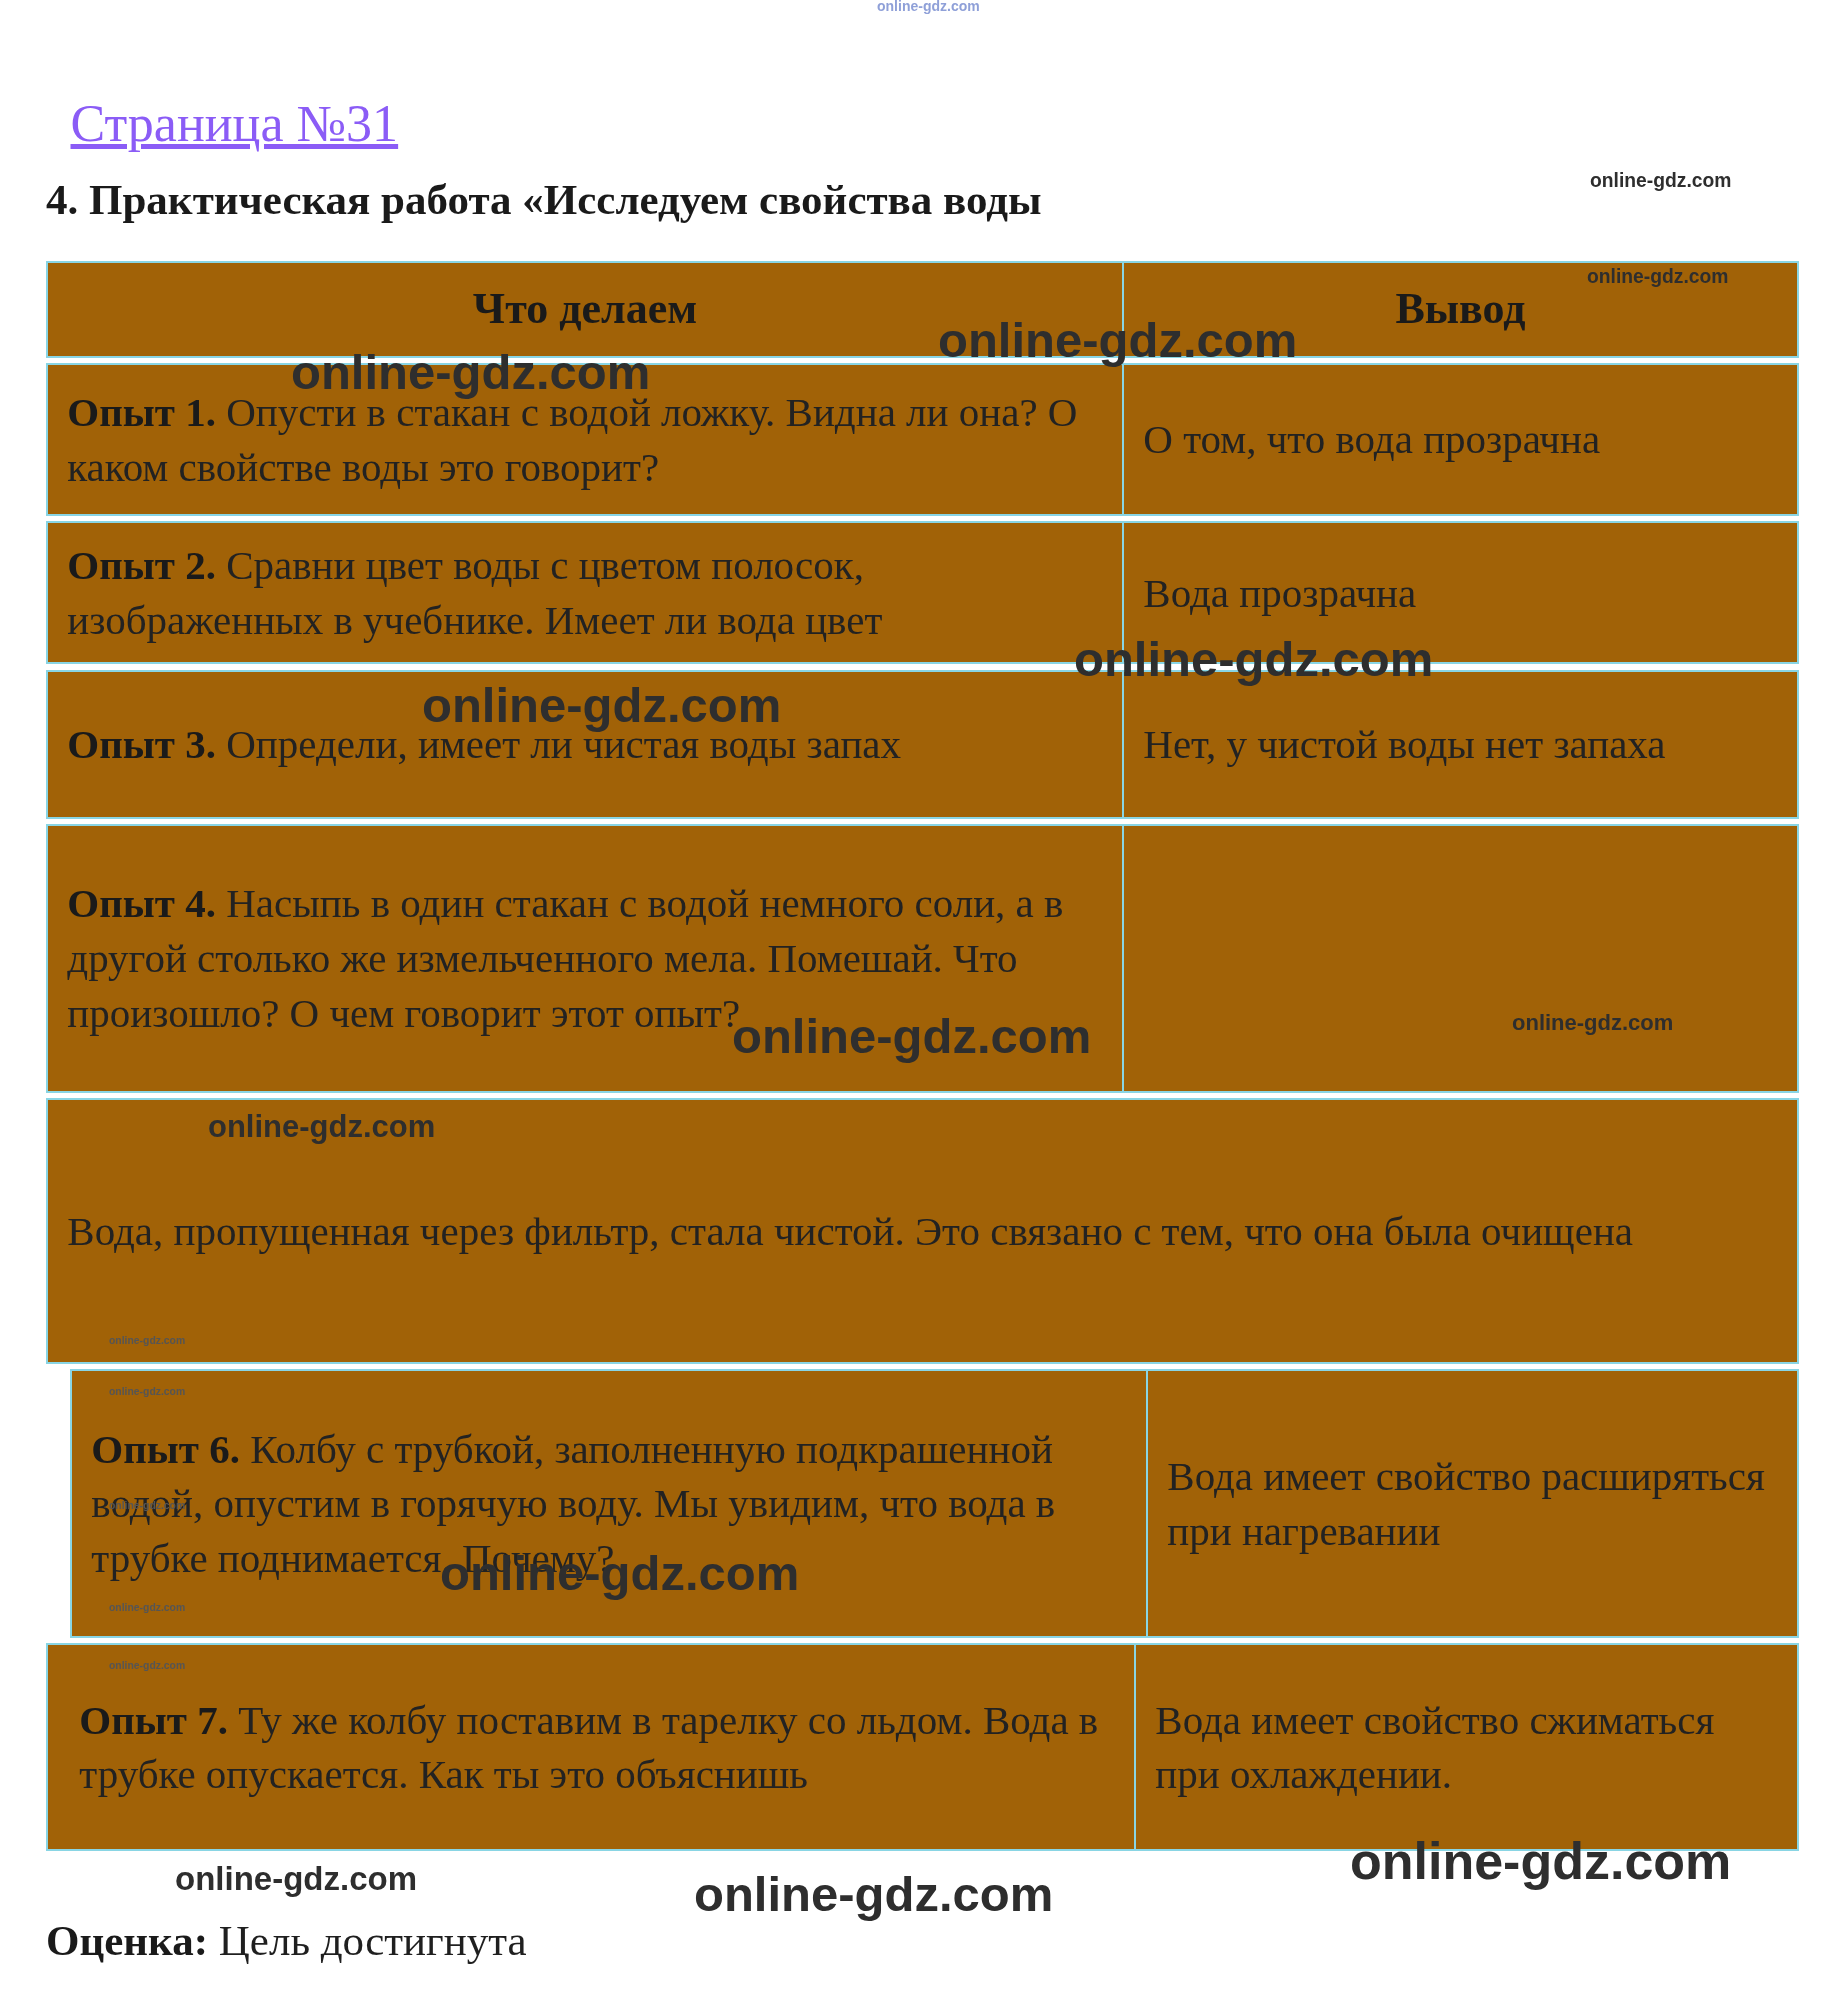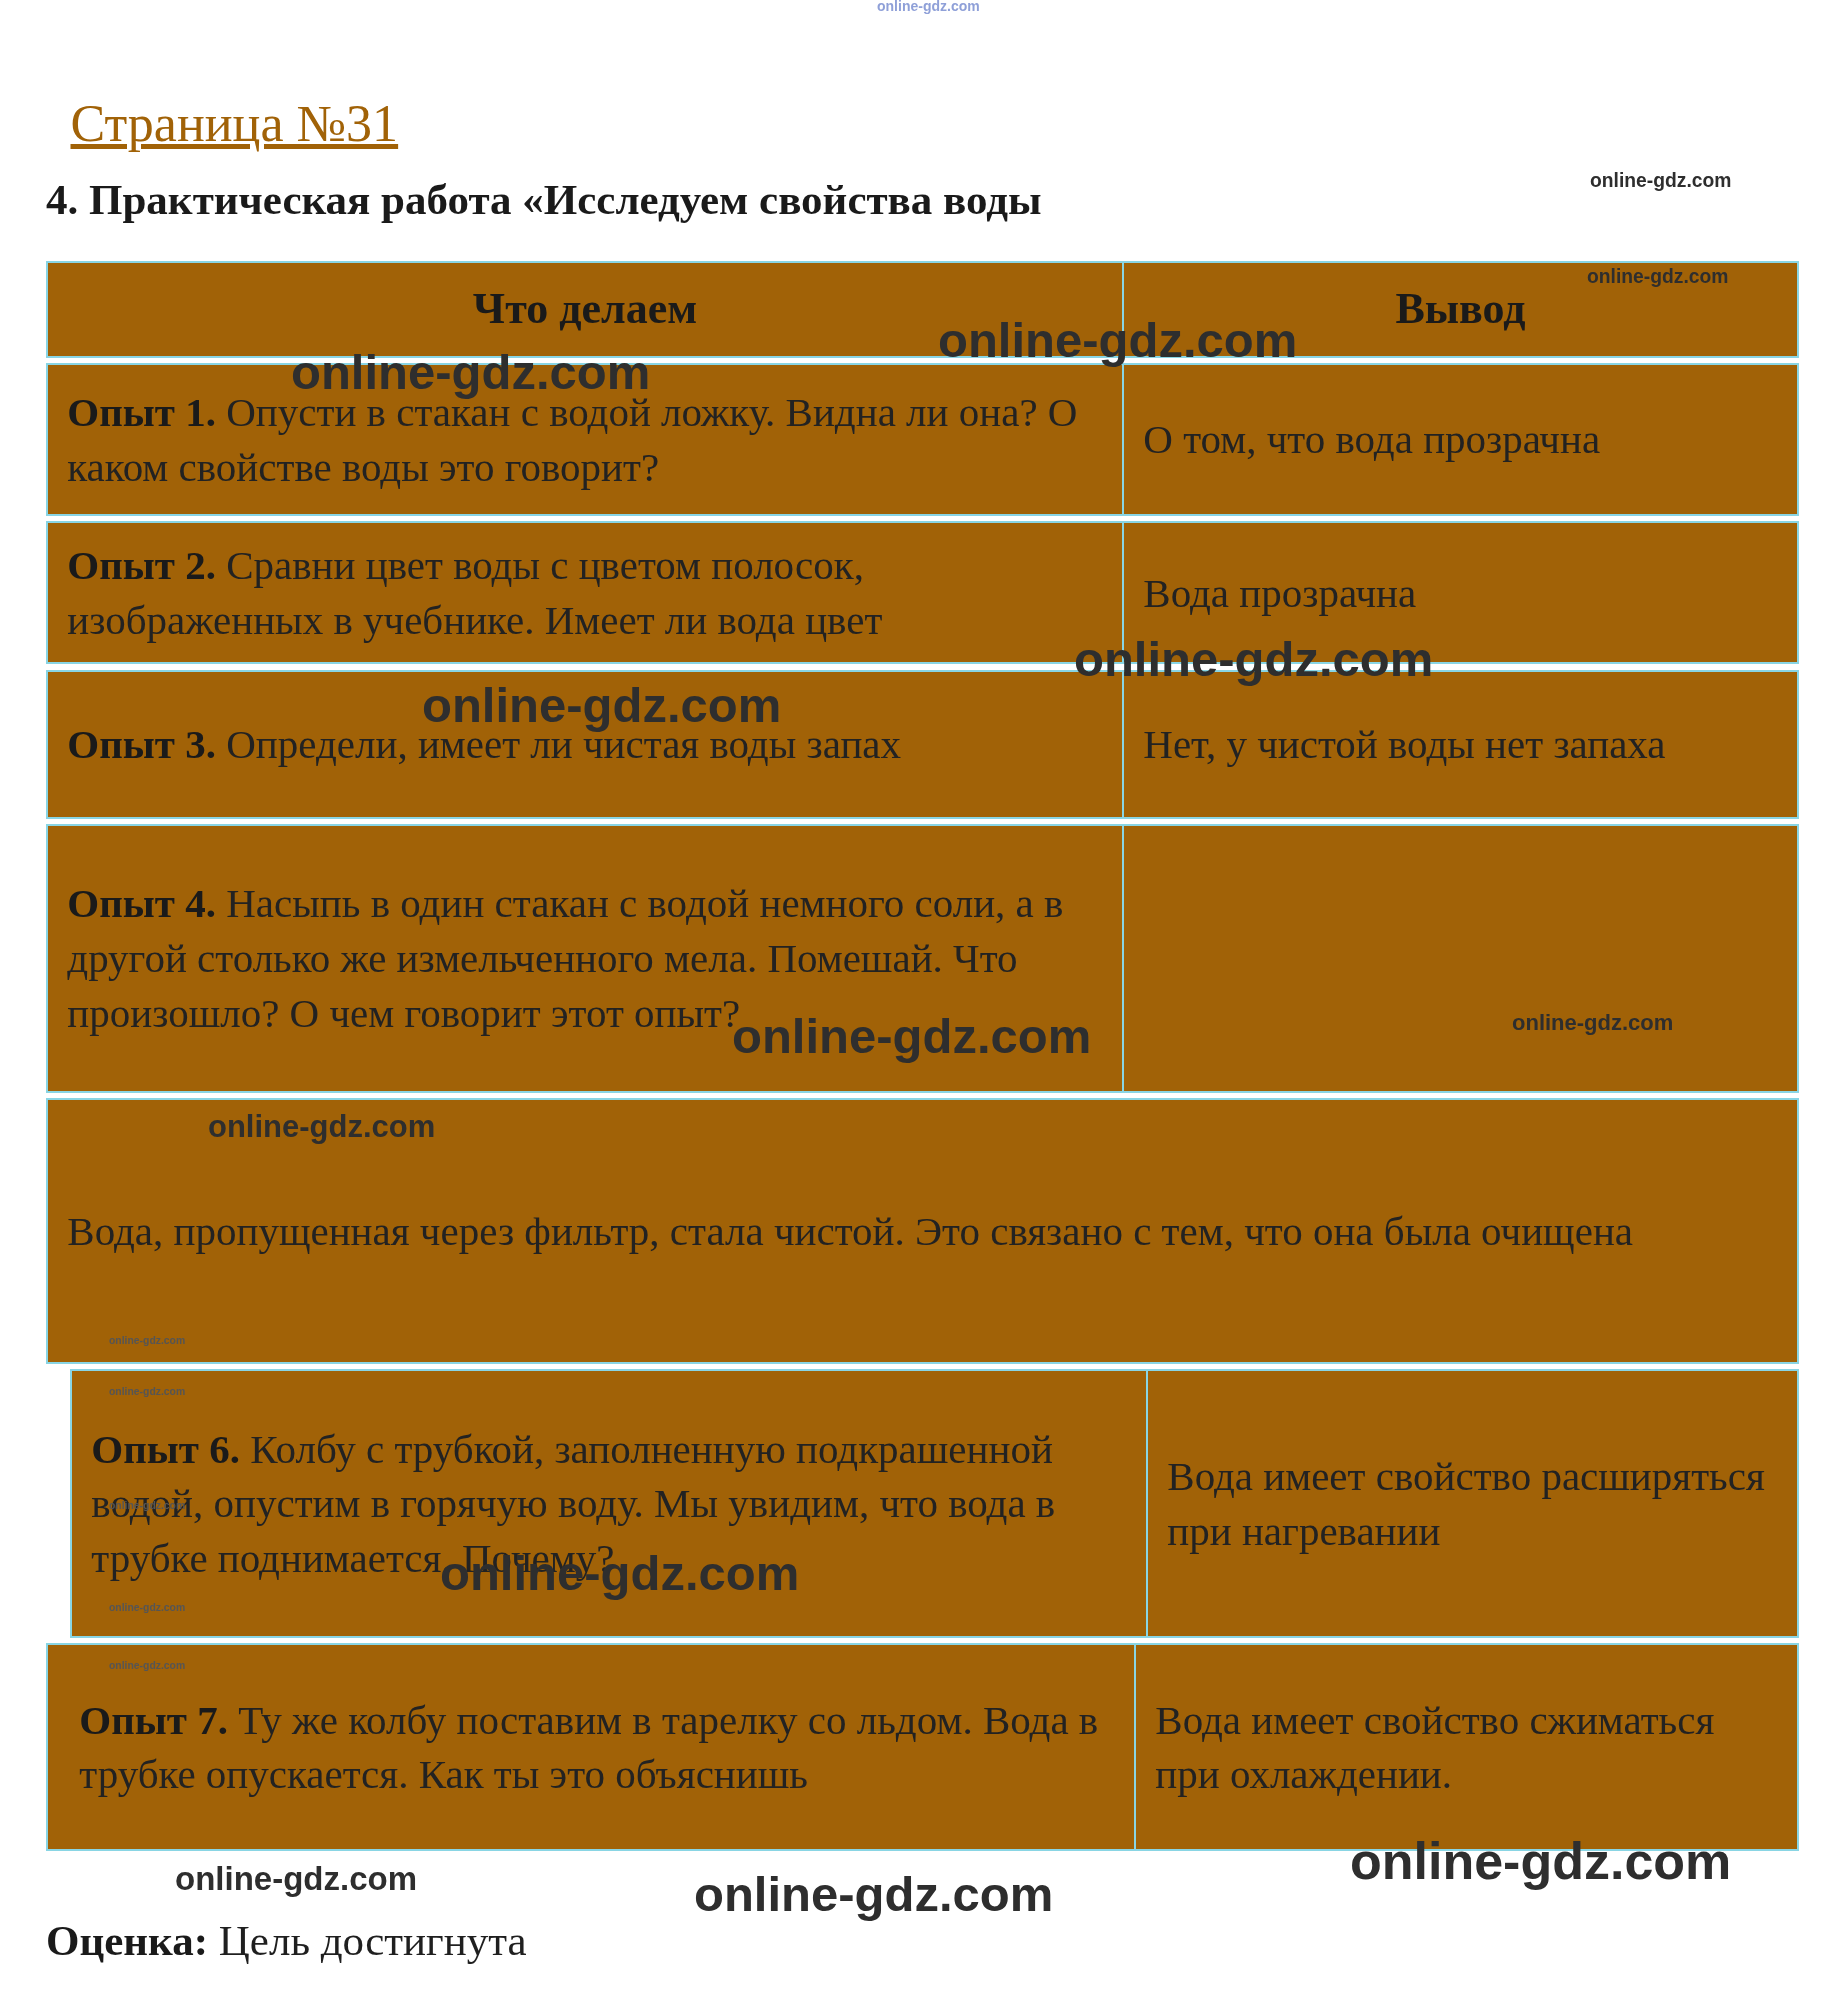--- a/index.html
+++ b/index.html
@@ -10,21 +10,21 @@
     color:#222222;
     position:relative;
     overflow:hidden;
   }
   .page { position:relative; width:1845px; height:2015px; padding:94px 45px 0 46px; }
 
   .page-title {
     font-size:52px;
     margin-left:24.5px;
     text-decoration:underline;
-    color:#a16207;
+    color:#8b5cf6;
   }
   .heading {
     font-size:43px;
     font-weight:700;
     margin-top:22px;
     color:#1a1a1a;
   }
 
   .table { margin-top:37px; width:1753px; display:flex; flex-direction:column; gap:5.2px; }
   .trow { display:flex; border:2.2px solid #89d5e4; background:#a16207; }

